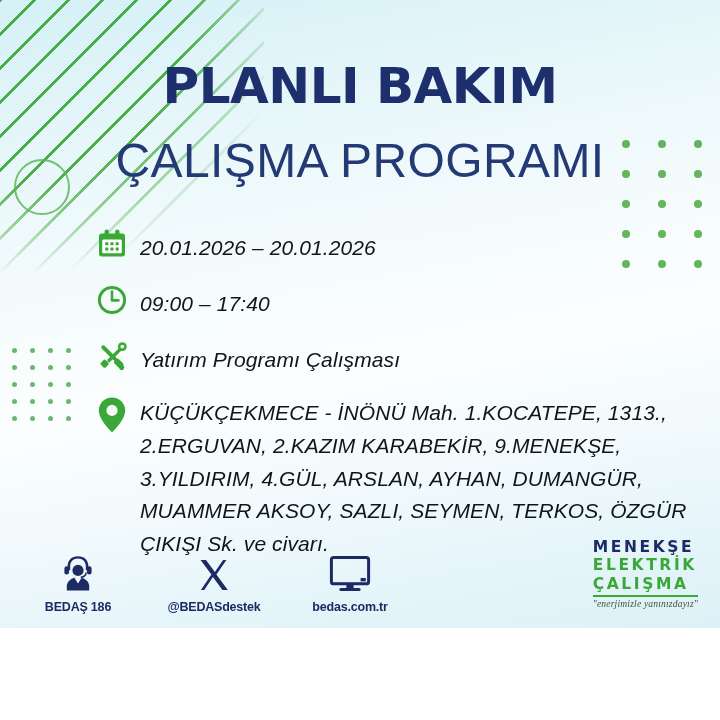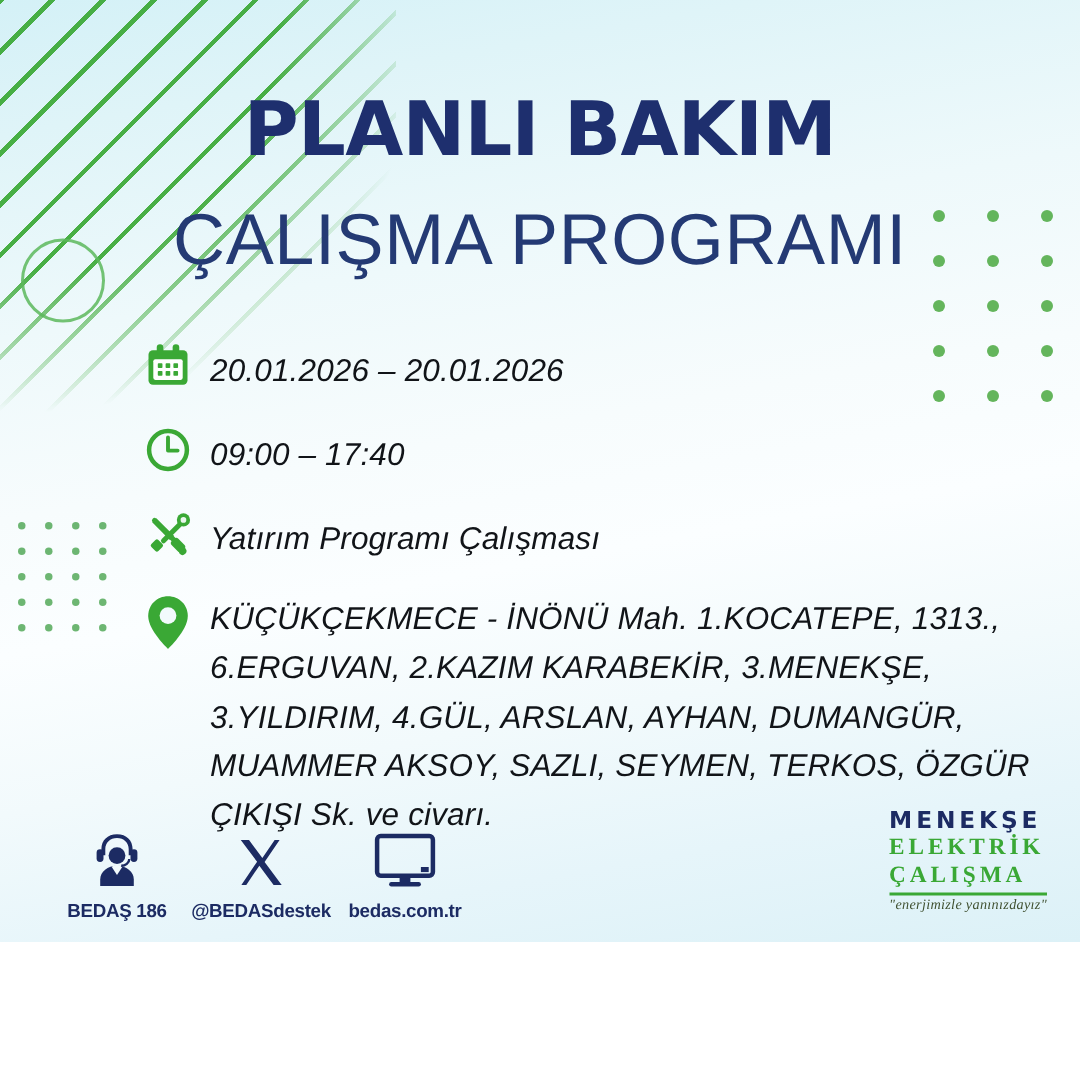--- a/index.html
+++ b/index.html
@@ -127,20 +127,21 @@
   }
   #row-address .info-text { padding-top: 3px; line-height: 1.56; }
 
   
   #footer-contacts {
     position: absolute;
     bottom: 14px;
     left: 30px;
     display: flex;
     align-items: flex-end;
+    gap: 40px;
   }
   .contact {
     width: 96px;
     text-align: center;
     display: flex;
     flex-direction: column;
     align-items: center;
   }
   .contact-icon { height: 40px; display: flex; align-items: flex-end; justify-content: center; }
   .contact-label {
@@ -159,21 +160,21 @@
     text-align: left;
     line-height: 1.18;
   }
   .brand-line {
     font-family: "DejaVu Sans", sans-serif;
     font-size: 15.5px;
     font-weight: 700;
     letter-spacing: 2.6px;
   }
   #brand-line-1 { color: #1c2b63; }
-  #brand-line-2, #brand-line-3 { color: #3aa835; font-family: Liberation Serif, serif; }
+  #brand-line-2, #brand-line-3 { color: #3aa835; }
   #brand-underline { height: 2px; background: #3aa835; margin: 2px 0 2px 0; width: 100%; }
   #brand-tagline {
     font-family: "Liberation Serif", serif;
     font-style: italic;
     font-size: 9.5px;
     color: #3f5030;
     letter-spacing: 0.2px;
     text-align: center;
   }
 </style>
@@ -285,21 +286,21 @@
       <span class="info-text">Yatırım Programı Çalışması</span>
     </div>
 
     <div class="info-row" id="row-address">
       <span class="info-icon">
         <svg width="32" height="38" viewBox="0 0 32 38">
           <path d="M16 1.5 C8.6 1.5 2.8 7.3 2.8 14.6 C2.8 24.2 16 36.5 16 36.5 C16 36.5 29.2 24.2 29.2 14.6 C29.2 7.3 23.4 1.5 16 1.5 Z" fill="#3aa835"></path>
           <circle cx="16" cy="14.4" r="5.6" fill="#f2fafc"></circle>
         </svg>
       </span>
-      <span class="info-text">KÜÇÜKÇEKMECE - İNÖNÜ Mah. 1.KOCATEPE, 1313., 6.ERGUVAN, 2.KAZIM KARABEKİR, 3.MENEKŞE, 3.YILDIRIM, 4.GÜL, ARSLAN, AYHAN, DUMANGÜR, MUAMMER AKSOY, SAZLI, SEYMEN, TERKOS, ÖZGÜR ÇIKIŞI Sk. ve civarı.</span>
+      <span class="info-text">KÜÇÜKÇEKMECE - İNÖNÜ Mah. 1.KOCATEPE, 1313., 2.ERGUVAN, 2.KAZIM KARABEKİR, 9.MENEKŞE, 3.YILDIRIM, 4.GÜL, ARSLAN, AYHAN, DUMANGÜR, MUAMMER AKSOY, SAZLI, SEYMEN, TERKOS, ÖZGÜR ÇIKIŞI Sk. ve civarı.</span>
     </div>
 
   </div>
 
   <div id="footer-contacts">
 
     <div class="contact">
       <span class="contact-icon">
         <svg width="38" height="40" viewBox="0 0 38 40">
           <path d="M19 3.2 c-6.4 0 -10.4 4.2 -10.4 9.8 v4.2 h2.6 v-4.2 c0 -4.3 3.2 -7.4 7.8 -7.4 s7.8 3.1 7.8 7.4 v4.2 h2.6 v-4.2 c0 -5.6 -4 -9.8 -10.4 -9.8 z" fill="#1c2b63"></path>

